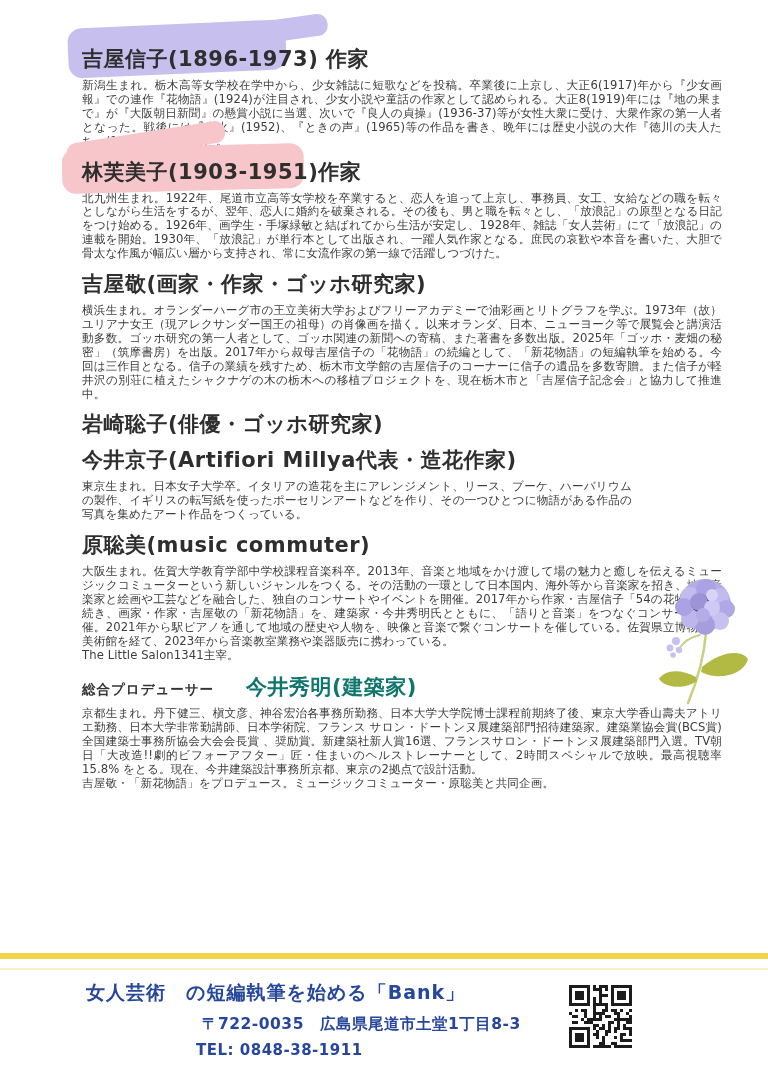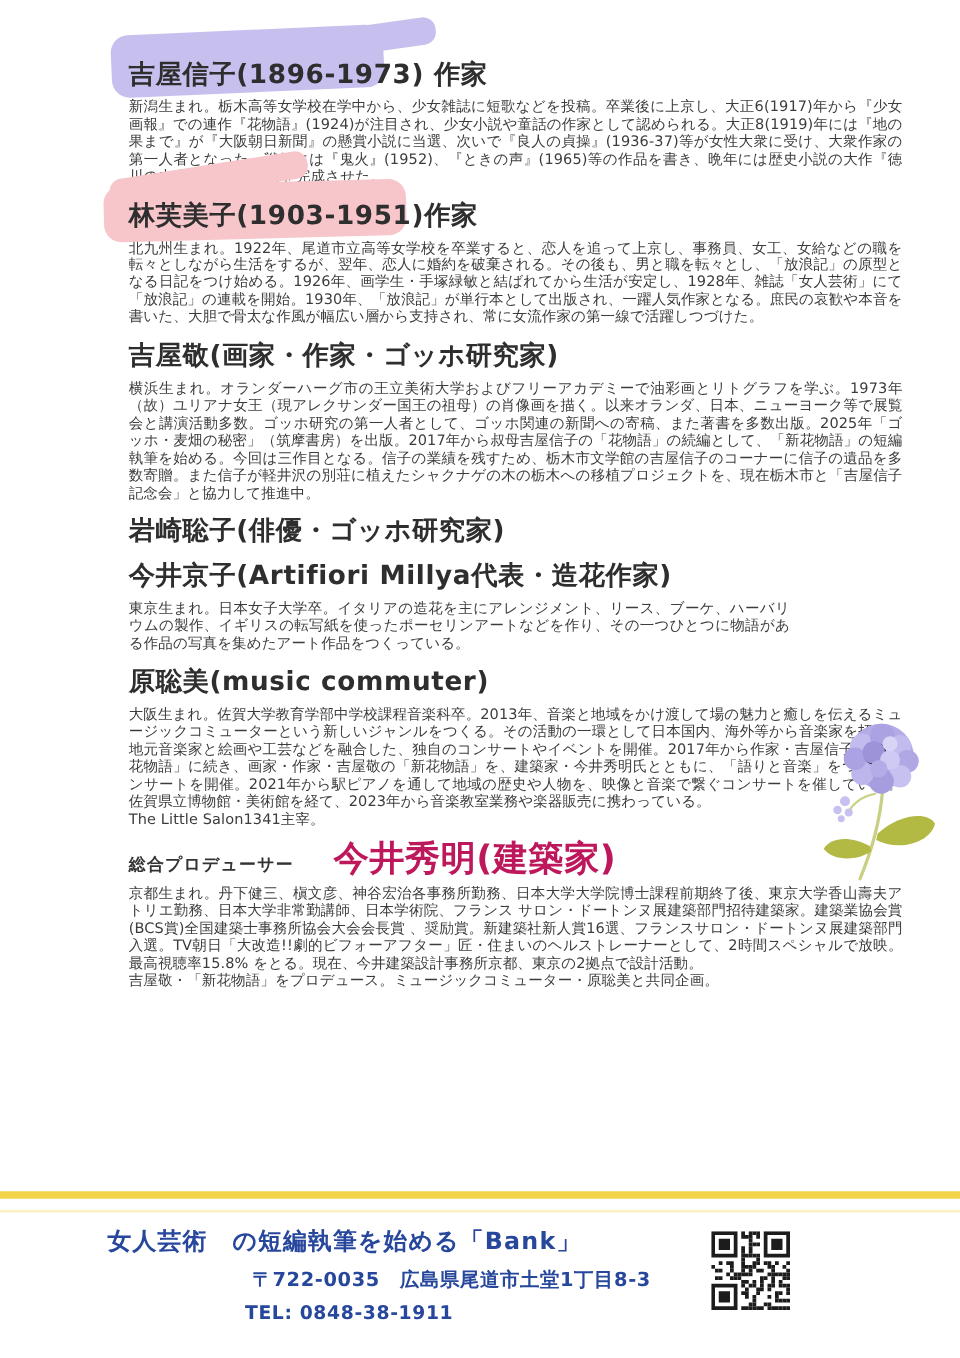--- a/index.html
+++ b/index.html
@@ -1,40 +1,40 @@
 <!DOCTYPE html>
 <html><head>
 <meta charset="utf-8">
 <style>
   * { margin:0; padding:0; box-sizing:border-box; }
   html,body { background:#ffffff; }
   body { font-family:"DejaVu Sans","Liberation Sans",sans-serif; }
   .page {
     position:relative; width:768px; height:1086px; margin:0 auto;
-    background:#ffffff; overflow:hidden;padding-left:21px;
+    background:#ffffff; overflow:hidden;
   }
   .content { padding:36px 46px 0 82px; }
   section.person { margin-bottom:2px; }
   h2.person-h {
     font-size:21px; line-height:26px; font-weight:600; color:#2e2e2e;
     margin:10px 0 7px; letter-spacing:0.5px;
   }
   .h-wrap { position:relative; display:inline-block; z-index:0; }
   .marker { position:absolute; z-index:-1; }
   .m1a { left:-14px; top:-22px; width:218px; height:50px; border-radius:14px; transform:rotate(-2.5deg); }
   .m1b { left:138px; top:-26px; width:108px; height:22px; border-radius:10px; transform:rotate(-8deg); }
   .m2a { left:-20px; top:-13px; width:242px; height:45px; border-radius:14px; transform:rotate(-1.5deg); }
   .m2b { left:-16px; top:-27px; width:160px; height:22px; border-radius:10px; transform:rotate(-9deg); }
   p.bio {
     font-size:11.6px; line-height:13.9px; color:#3c3c3c;
     text-align:justify; white-space:pre-line; letter-spacing:0.1px;
   }
   .producer-line { display:flex; align-items:baseline; gap:32px; margin:12px 0 7px; }
   .producer-label { font-size:13.5px; font-weight:600; color:#333; letter-spacing:1px; }
-  .producer-name { font-size:28px; line-height:26px; font-weight:600; color:#be185d; letter-spacing:0.5px; }
+  .producer-name { font-size:21px; line-height:26px; font-weight:600; color:#0f766e; letter-spacing:0.5px; }
   .flower { position:absolute; right:8px; top:575px; width:118px; height:132px; }
   .rule-strong { position:absolute; left:0; top:953px; width:768px; height:6px; }
   .rule-faint { position:absolute; left:0; top:968px; width:768px; height:2px; opacity:0.35; }
   .footer-block { position:absolute; left:86px; top:980px; }
   .footer-line1 { font-size:19px; font-weight:600; letter-spacing:1px; }
   .footer-line1 .venue { margin-left:20px; }
   .footer-line2 { font-size:15.5px; font-weight:600; margin:8px 0 0 116px; letter-spacing:0.5px; }
   .footer-line2 .addr { margin-left:16px; }
   .footer-line3 { font-size:15px; font-weight:600; margin:6px 0 0 110px; letter-spacing:0.5px; }
   .qr { position:absolute; left:569px; top:985px; width:63px; height:63px; background:#fff; }

